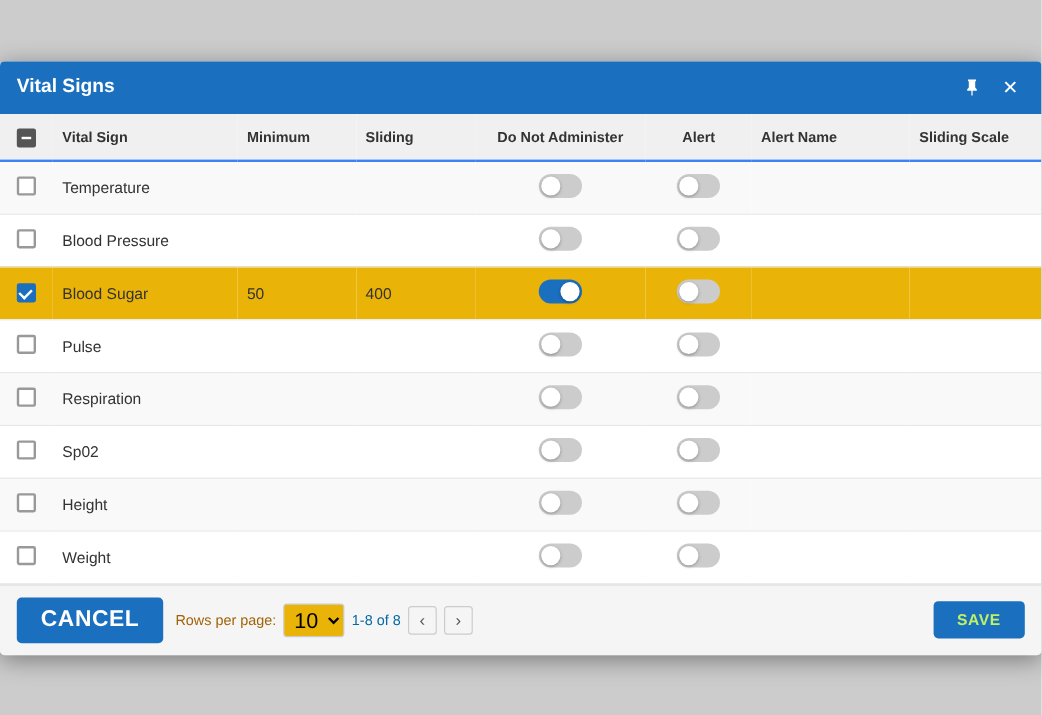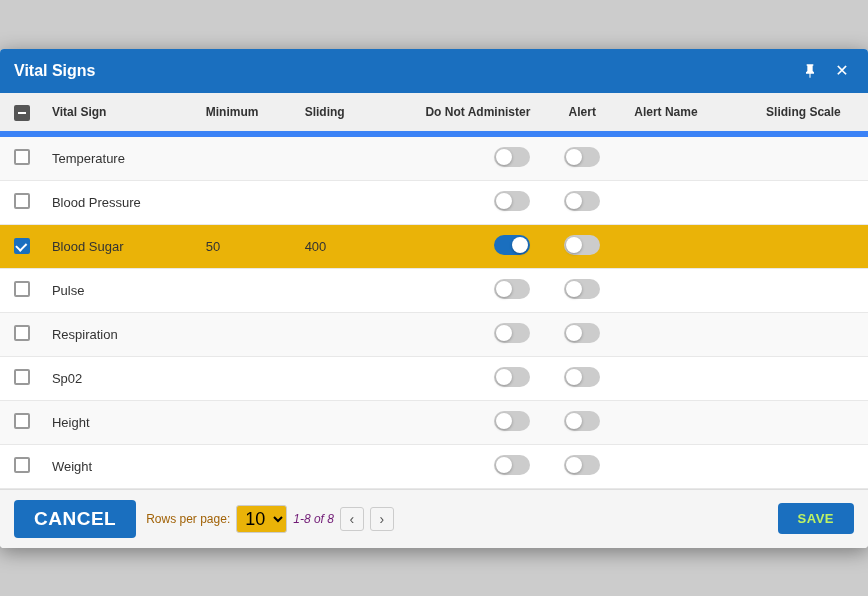--- a/index.html
+++ b/index.html
@@ -64,21 +64,21 @@
       overflow: auto;
     }
 
     table {
       width: 100%;
       border-collapse: collapse;
     }
 
     thead tr {
       background: #f0f0f0;
-      border-bottom: 6px solid #3b82f6;
+      border-bottom: 2px solid #3b82f6;
     }
 
     thead th {
       padding: 10px 8px;
       text-align: left;
       font-size: 12px;
       font-weight: bold;
       color: #333;
     }
 
@@ -99,21 +99,21 @@
       padding: 10px 8px;
       font-size: 13px;
       color: #333;
       vertical-align: middle;
     }
 
     .col-checkbox { width: 40px; text-align: center; }
     .col-vital { width: 140px; }
     .col-min { width: 90px; }
     .col-max { width: 90px; }
-    .col-dna { width: 130px; text-align: right; }
+    .col-dna { width: 130px; text-align: center; }
     .col-alert { width: 80px; text-align: center; }
     .col-alert-name { width: 120px; }
     .col-sliding { width: 100px; }
 
     
     .custom-checkbox {
       width: 16px;
       height: 16px;
       border: 2px solid #999;
       border-radius: 2px;
@@ -204,21 +204,21 @@
 
     .rows-select {
       font-size: 18px;
       padding: 2px 4px;
       border: 1px solid #ccc;
       border-radius: 3px;
       background: #eab308;
       cursor: pointer;
     }
 
-    .pagination-info { font-size: 12px; color: #701a75; font-style: italic; }
+    .pagination-info { font-size: 12px; color: #0369a1; }
 
     .pagination-nav-btn {
       background: none;
       border: 1px solid #ccc;
       border-radius: 3px;
       cursor: pointer;
       width: 24px;
       height: 24px;
       display: flex;
       align-items: center;

